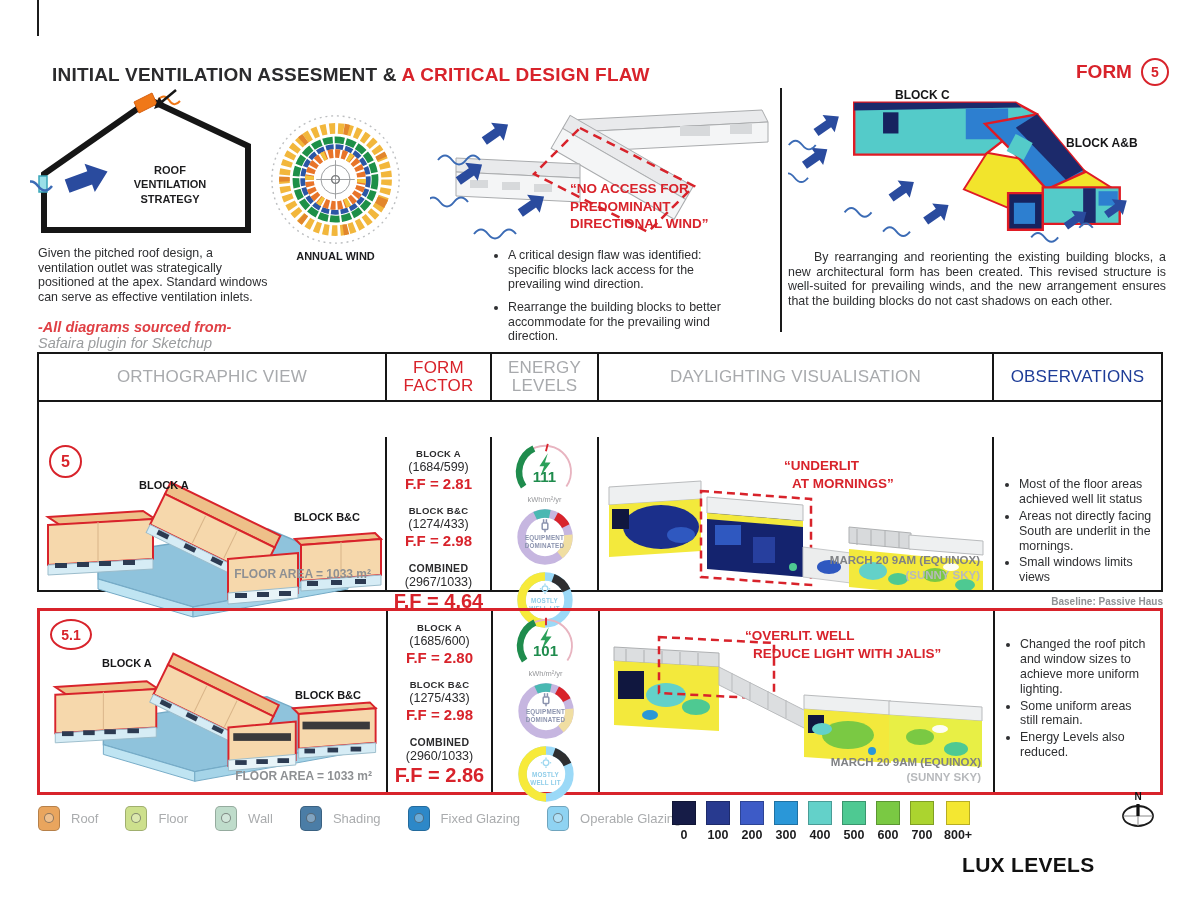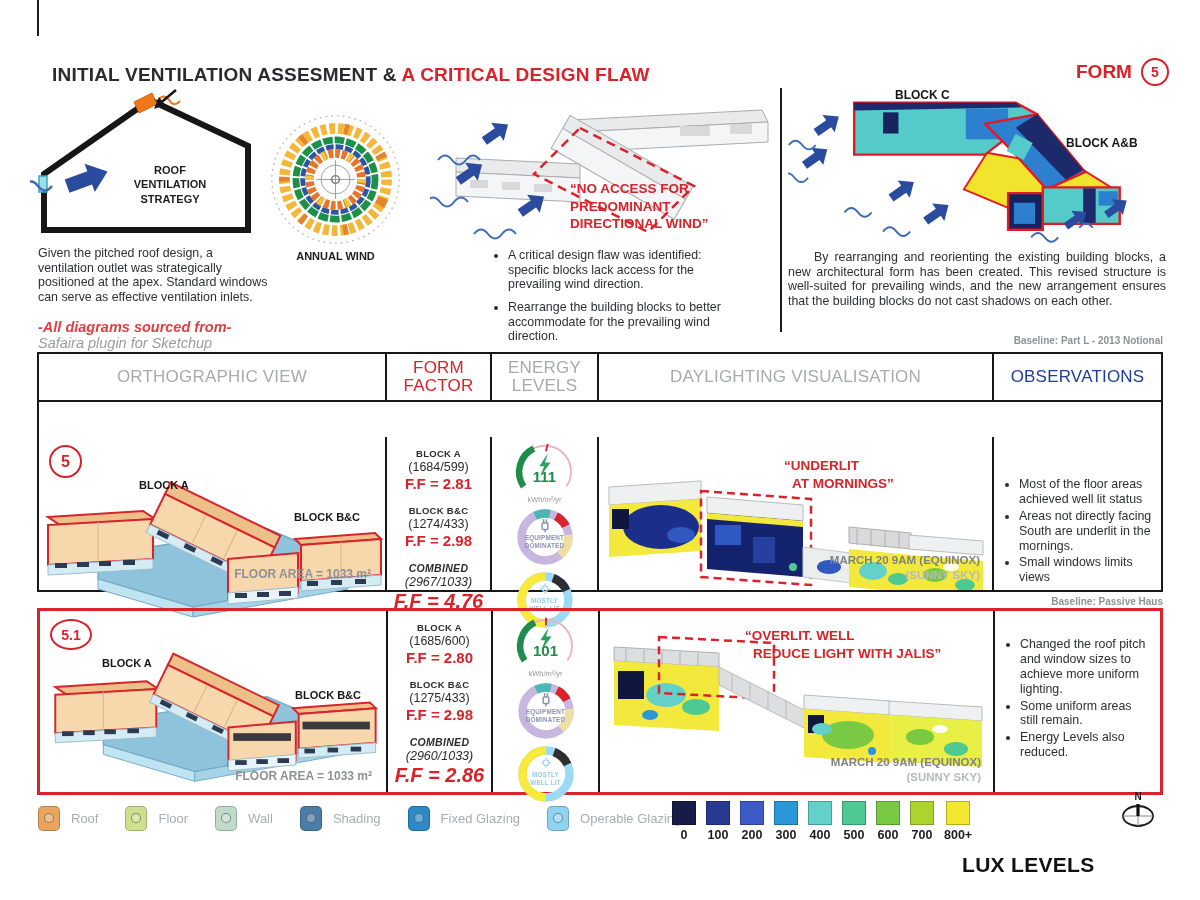--- a/index.html
+++ b/index.html
@@ -61,21 +61,21 @@
   .badge-5{width:29px;height:29px;font-size:16px;}
   .badge-51{width:38px;height:27px;font-size:14px;}
   .ortho-label{position:absolute;font-size:11px;font-weight:bold;color:#161618;}
   .floor-area{position:absolute;right:14px;bottom:9px;font-size:12px;font-weight:bold;color:#8e9093;}
 
   .ffcell{display:flex;flex-direction:column;align-items:center;padding:11px 2px 12px;box-sizing:border-box;height:100%;}
   .ff-group{text-align:center;margin-bottom:13px;}
   .ff-name{font-size:9.5px;font-weight:bold;color:#2b2b2d;letter-spacing:.3px;}
   .ff-ratio{font-size:12.5px;color:#2b2b2d;margin-top:1px;}
   .ff-val{font-size:15px;font-weight:bold;color:#d8232b;margin-top:1px;}
-  .ff-combined{margin-top:auto;margin-bottom:0;font-style:italic;}
+  .ff-combined{margin-top:auto;margin-bottom:0;}
   .ff-combined .ff-name{font-size:10.5px;}
   .ff-combined .ff-val{font-size:20px;}
 
   .encell{display:flex;flex-direction:column;align-items:center;padding-top:5px;box-sizing:border-box;height:100%;}
   .gauge-wrap{position:relative;width:78px;height:52px;flex:none;}
   .gauge-num{position:absolute;left:0;right:0;top:26px;text-align:center;color:#1f8c4d;font-weight:bold;font-size:15px;}
   .gauge-unit{font-size:7.5px;color:#98999c;margin-top:1px;}
   .donut-wrap{position:relative;width:60px;height:60px;margin-top:3px;flex:none;}
   .donut-label{position:absolute;inset:0;display:flex;flex-direction:column;align-items:center;justify-content:center;
                padding-top:10px;font-weight:bold;font-size:6.3px;line-height:1.25;letter-spacing:.2px;text-align:center;}
@@ -263,21 +263,20 @@
       <path d="M52,122 q7,-9 14,0 t14,0"></path>
       <path d="M92,142 q7,-9 14,0 t14,0"></path>
       <path d="M246,148 q7,-9 14,0 t14,0"></path>
       <path d="M296,138 q7,-9 14,0"></path>
     </g>
   </svg>
   <div class="abs blockc-label">BLOCK C</div>
   <div class="abs blockab-label">BLOCK A&amp;B</div>
   <p class="abs reform-par" style="margin:0;">By rearranging and reorienting the existing building blocks, a new architectural form has been created. This revised structure is well-suited for prevailing winds, and the new arrangement ensures that the building blocks do not cast shadows on each other.</p>
 
-  <div class="abs baseline baseline1">Baseline: Part L - 2013 Notional</div>
 
   <div class="abs grid t1">
     <div class="hrow">
       <div class="col c-ortho hcell">ORTHOGRAPHIC VIEW</div>
       <div class="col c-ff hcell red">
         <div>
             <div>FORM</div>
             <div>FACTOR</div>
           </div>
       </div>
@@ -349,21 +348,21 @@
             <div class="ff-val">F.F = 2.81</div>
           </div>
           <div class="ff-group">
             <div class="ff-name">BLOCK B&amp;C</div>
             <div class="ff-ratio">(1274/433)</div>
             <div class="ff-val">F.F = 2.98</div>
           </div>
           <div class="ff-group ff-combined">
             <div class="ff-name">COMBINED</div>
             <div class="ff-ratio">(2967/1033)</div>
-            <div class="ff-val">F.F = 4.76</div>
+            <div class="ff-val">F.F = 4.64</div>
           </div>
         </div>
       </div>
 
       <div class="col c-en">
         <div class="encell">
           <div class="gauge-wrap">
             <svg width="78" height="52" viewBox="0 0 80 56">
               <path d="M17,48 A28,28 0 1 1 63,48" fill="none" stroke="#e8b4c0" stroke-width="2"></path>
               <path d="M17,48 A28,28 0 0 1 28,7" fill="none" stroke="#1f8c4d" stroke-width="7"></path>

